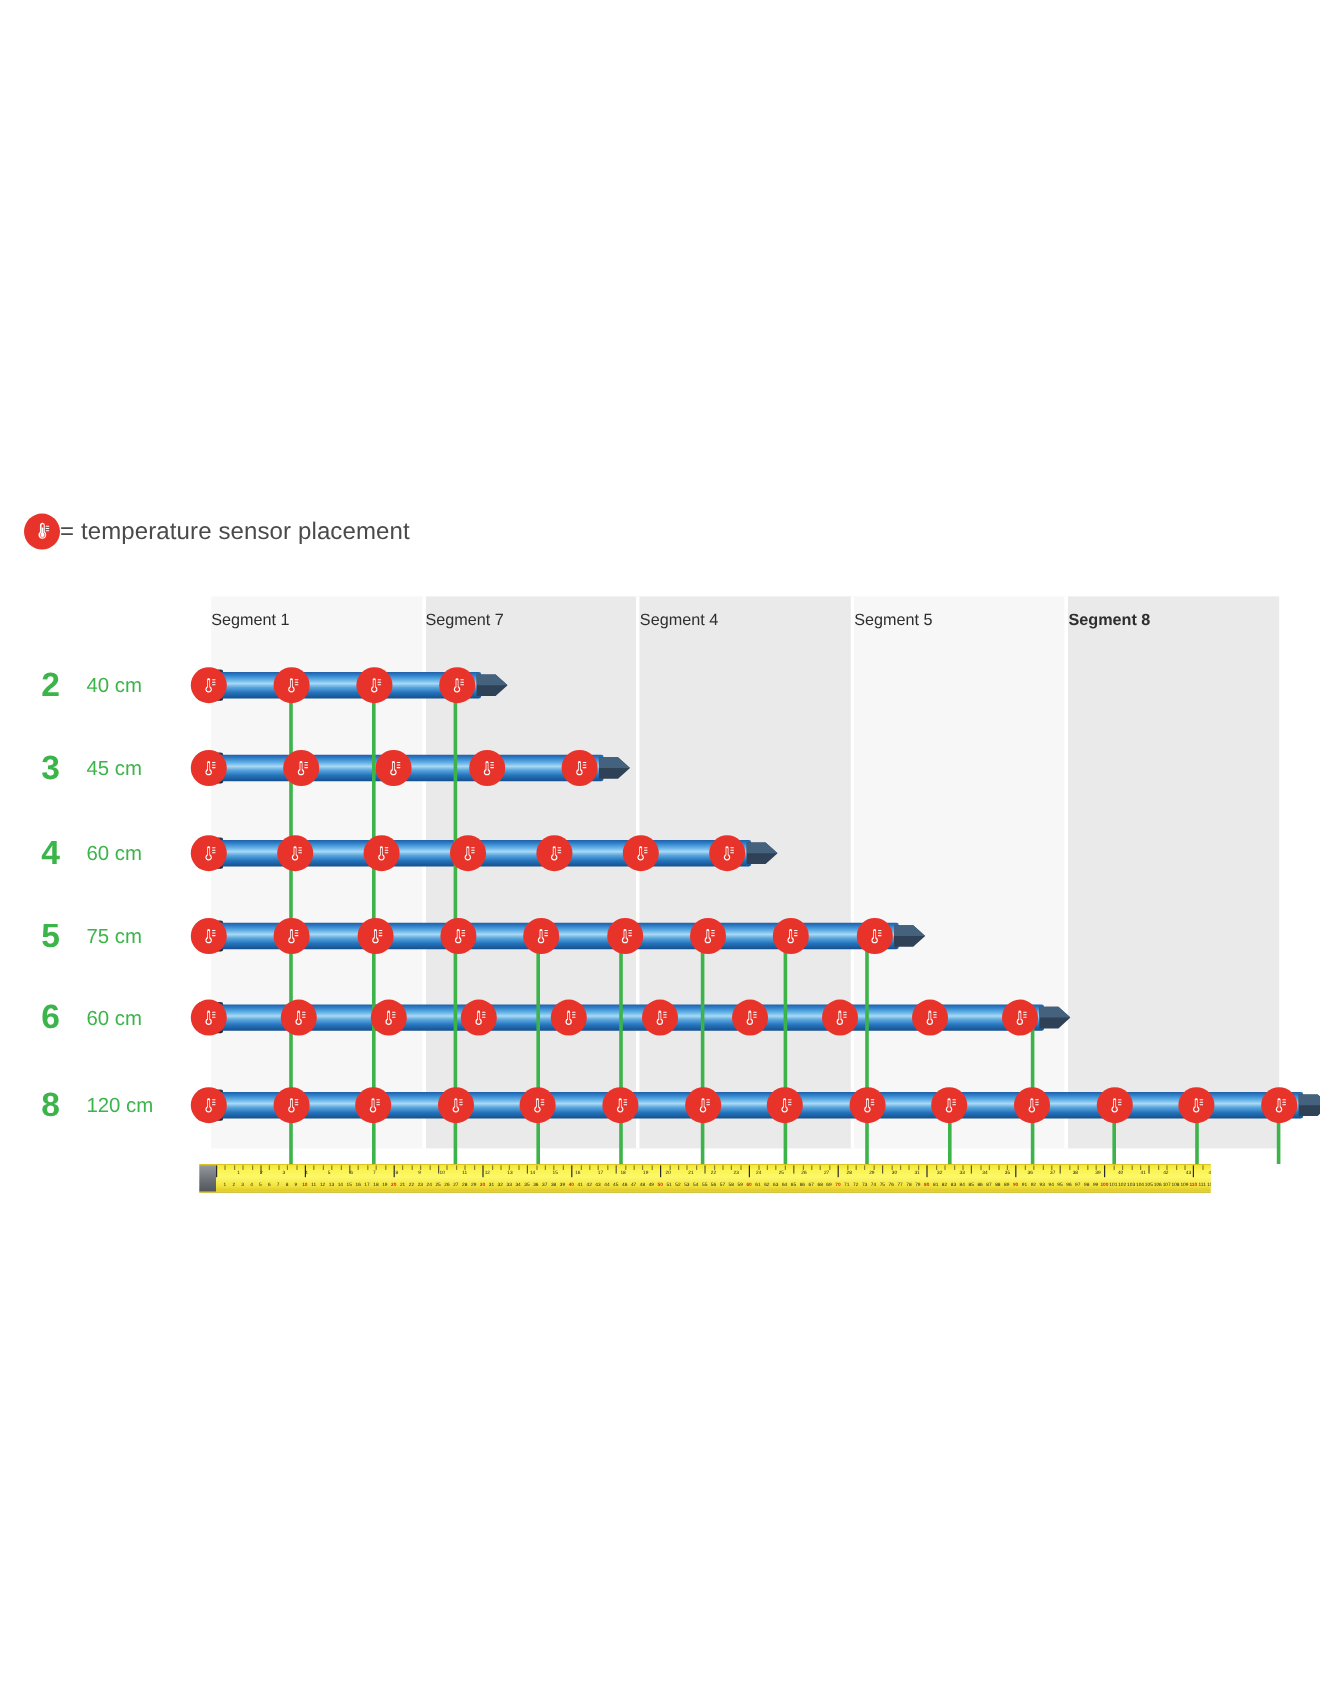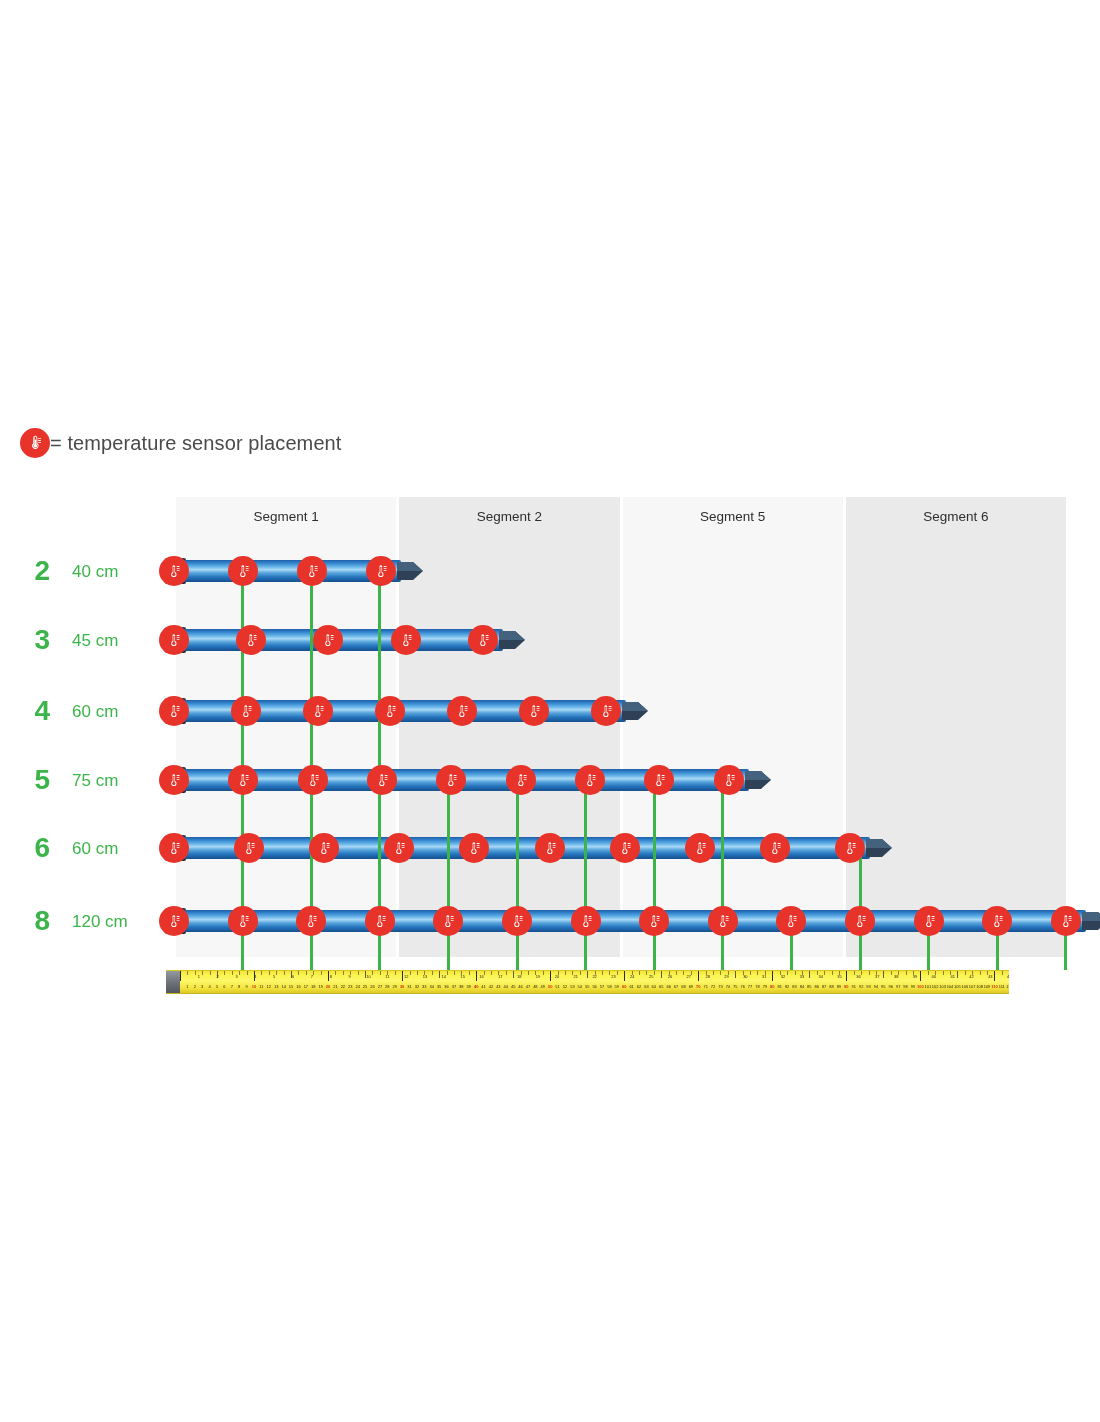--- a/index.html
+++ b/index.html
@@ -47,21 +47,20 @@
     position:relative;
     height:100%;
     border-right:3px solid #ffffff;
     box-sizing:border-box;
   }
   .seg:last-child{border-right:none;}
   .seg.light{background:#f7f7f7;}
   .seg.dark{background:#eaeaea;}
   .seg-label{
     position:absolute; left:0; right:0; top:12px;
-    text-align:center;
     font-size:13.5px;
     color:#2e2e2e;
   }
   .seg.bold .seg-label{font-weight:bold;}
 
   
   .rowlabel{
     position:absolute;
     left:0; width:170px;
     height:30px;
@@ -185,27 +184,30 @@
   </span>
   <span class="legend-text">= temperature sensor placement</span>
 </div>
 
 <div id="chart">
   <div id="segments">
       <div class="seg light">
         <div class="seg-label">Segment 1</div>
       </div>
       <div class="seg dark">
-        <div class="seg-label">Segment 2</div>
+        <div class="seg-label">Segment 7</div>
+      </div>
+      <div class="seg dark">
+        <div class="seg-label">Segment 4</div>
       </div>
       <div class="seg light">
         <div class="seg-label">Segment 5</div>
       </div>
-      <div class="seg dark">
-        <div class="seg-label">Segment 6</div>
+      <div class="seg dark bold">
+        <div class="seg-label">Segment 8</div>
       </div>
     </div>
   <div id="guides">
       <div class="guide" style="left: 65.1019px; top: 74px; height: 399px;"></div>
       <div class="guide" style="left: 133.704px; top: 74px; height: 399px;"></div>
       <div class="guide" style="left: 202.306px; top: 74px; height: 399px;"></div>
       <div class="guide" style="left: 270.908px; top: 283px; height: 190px;"></div>
       <div class="guide" style="left: 339.51px; top: 283px; height: 190px;"></div>
       <div class="guide" style="left: 408.112px; top: 283px; height: 190px;"></div>
       <div class="guide" style="left: 476.713px; top: 283px; height: 190px;"></div>

